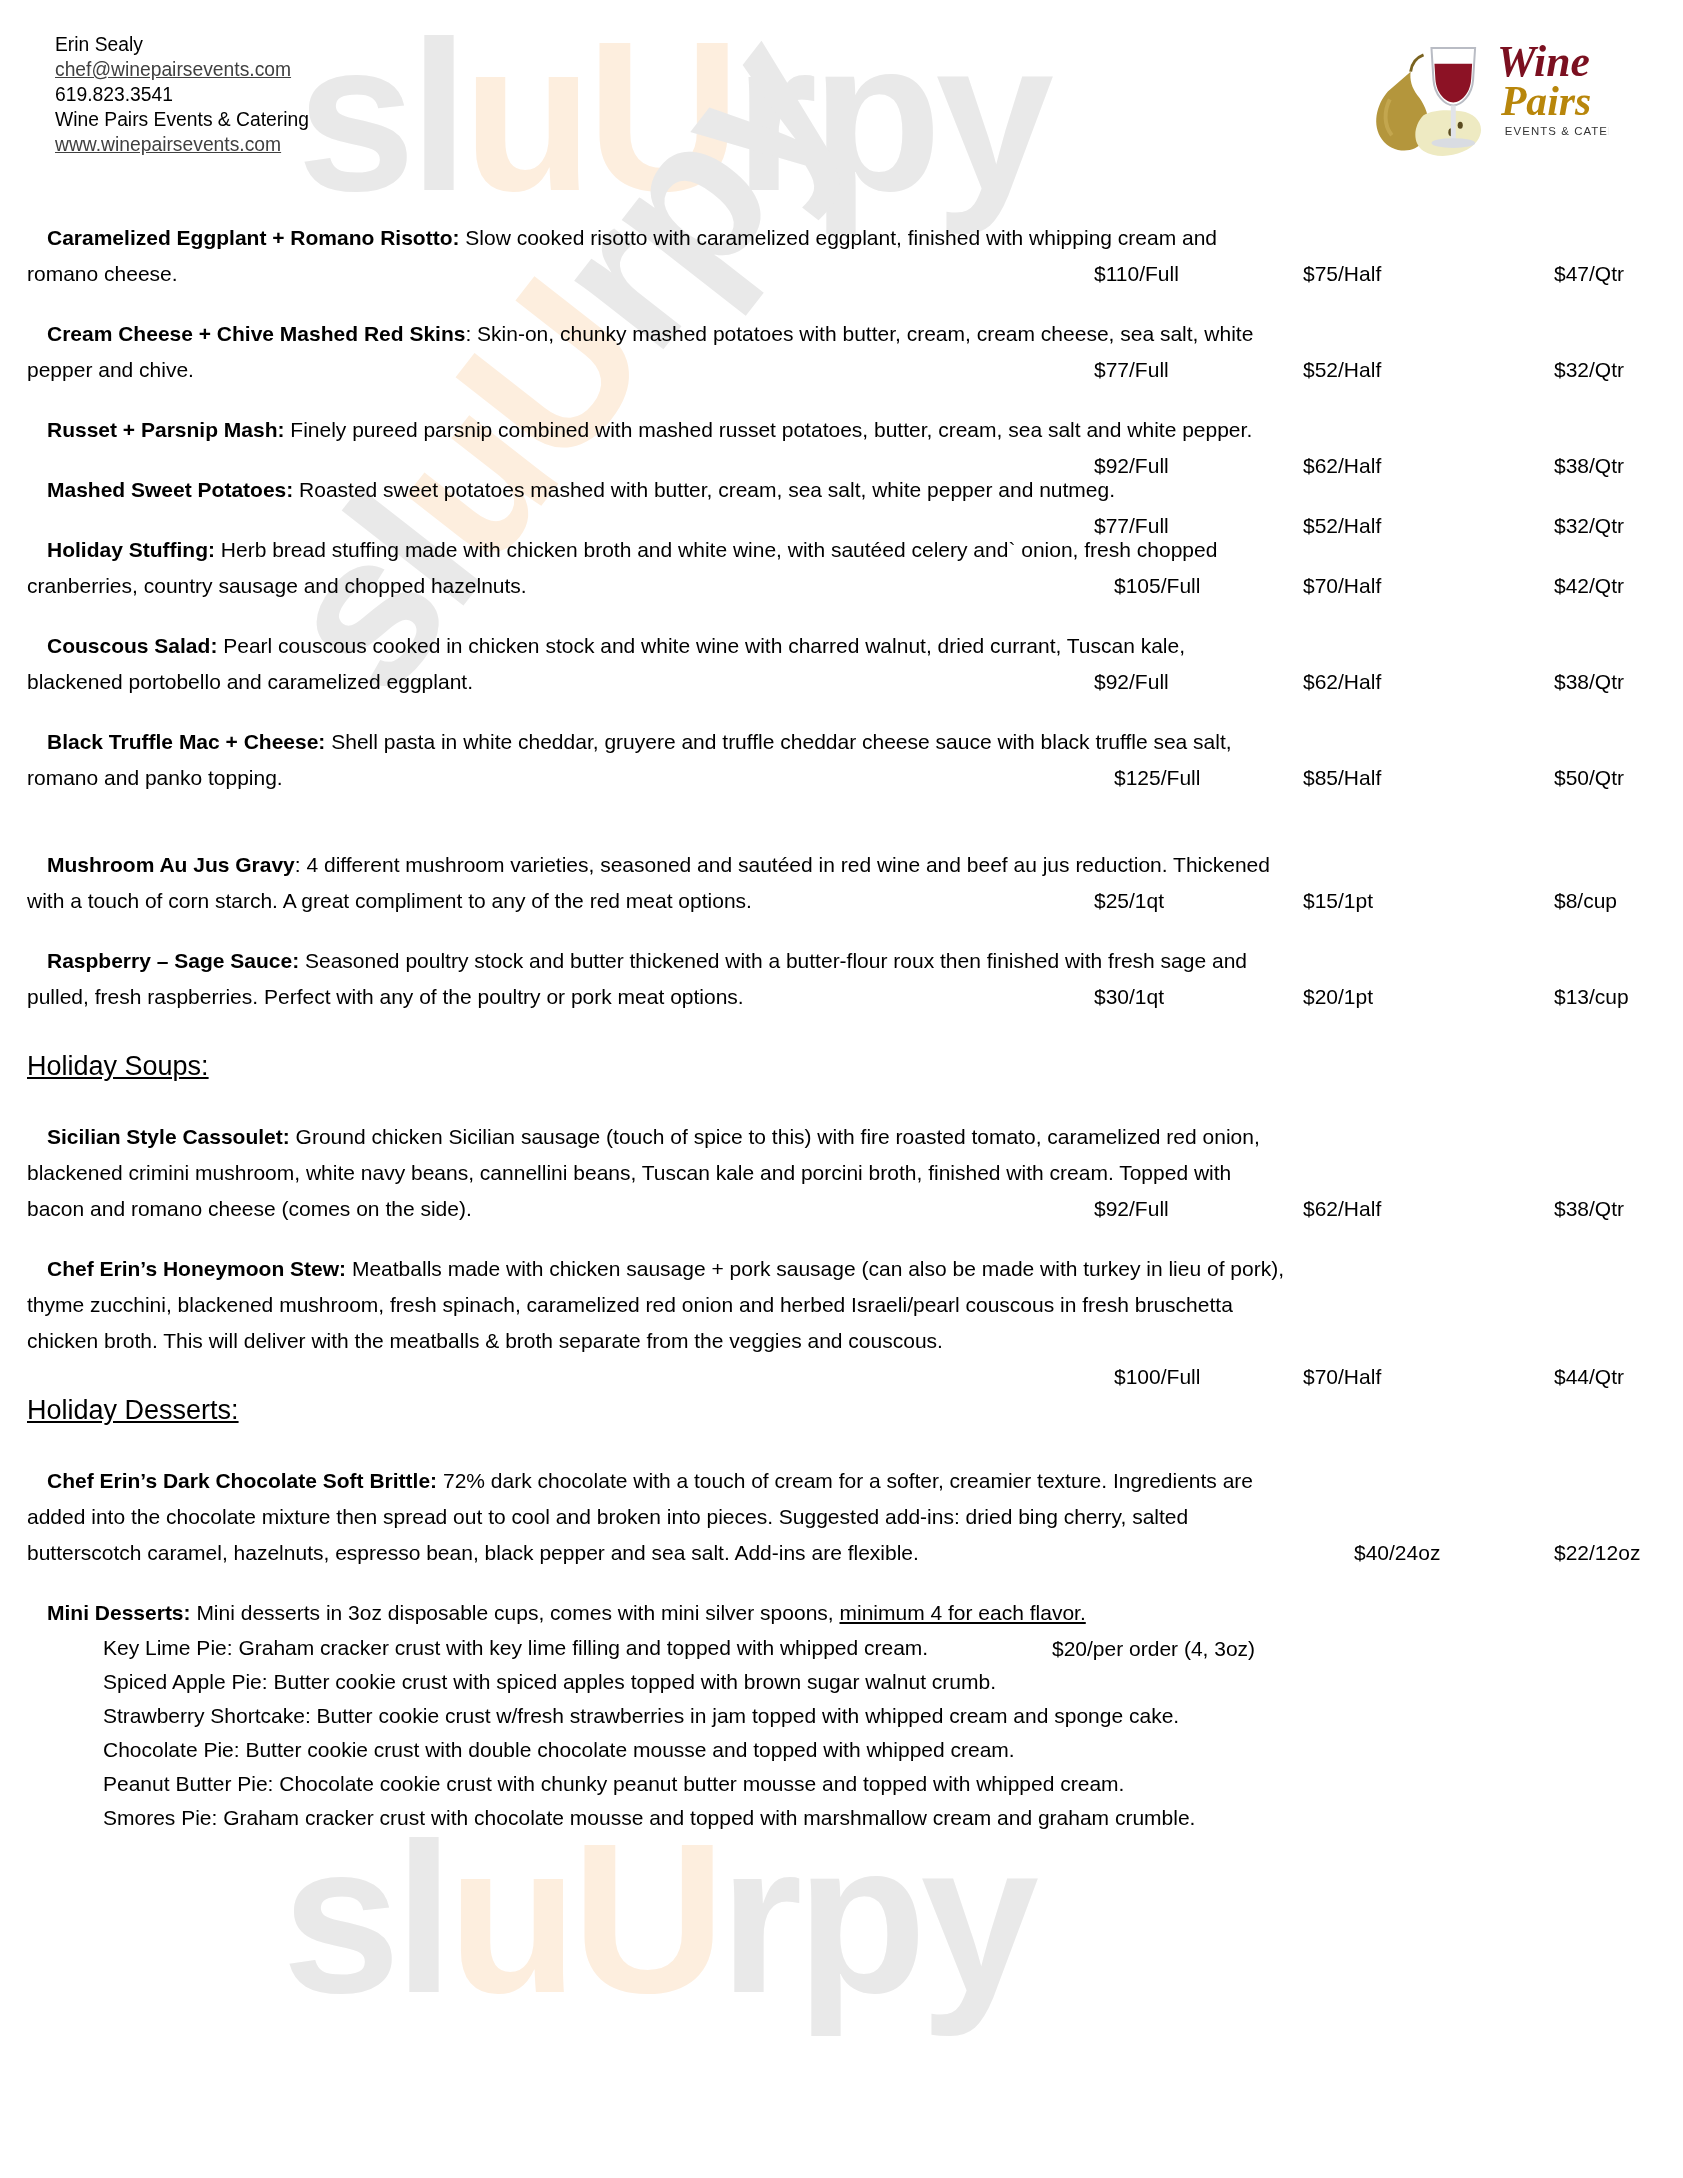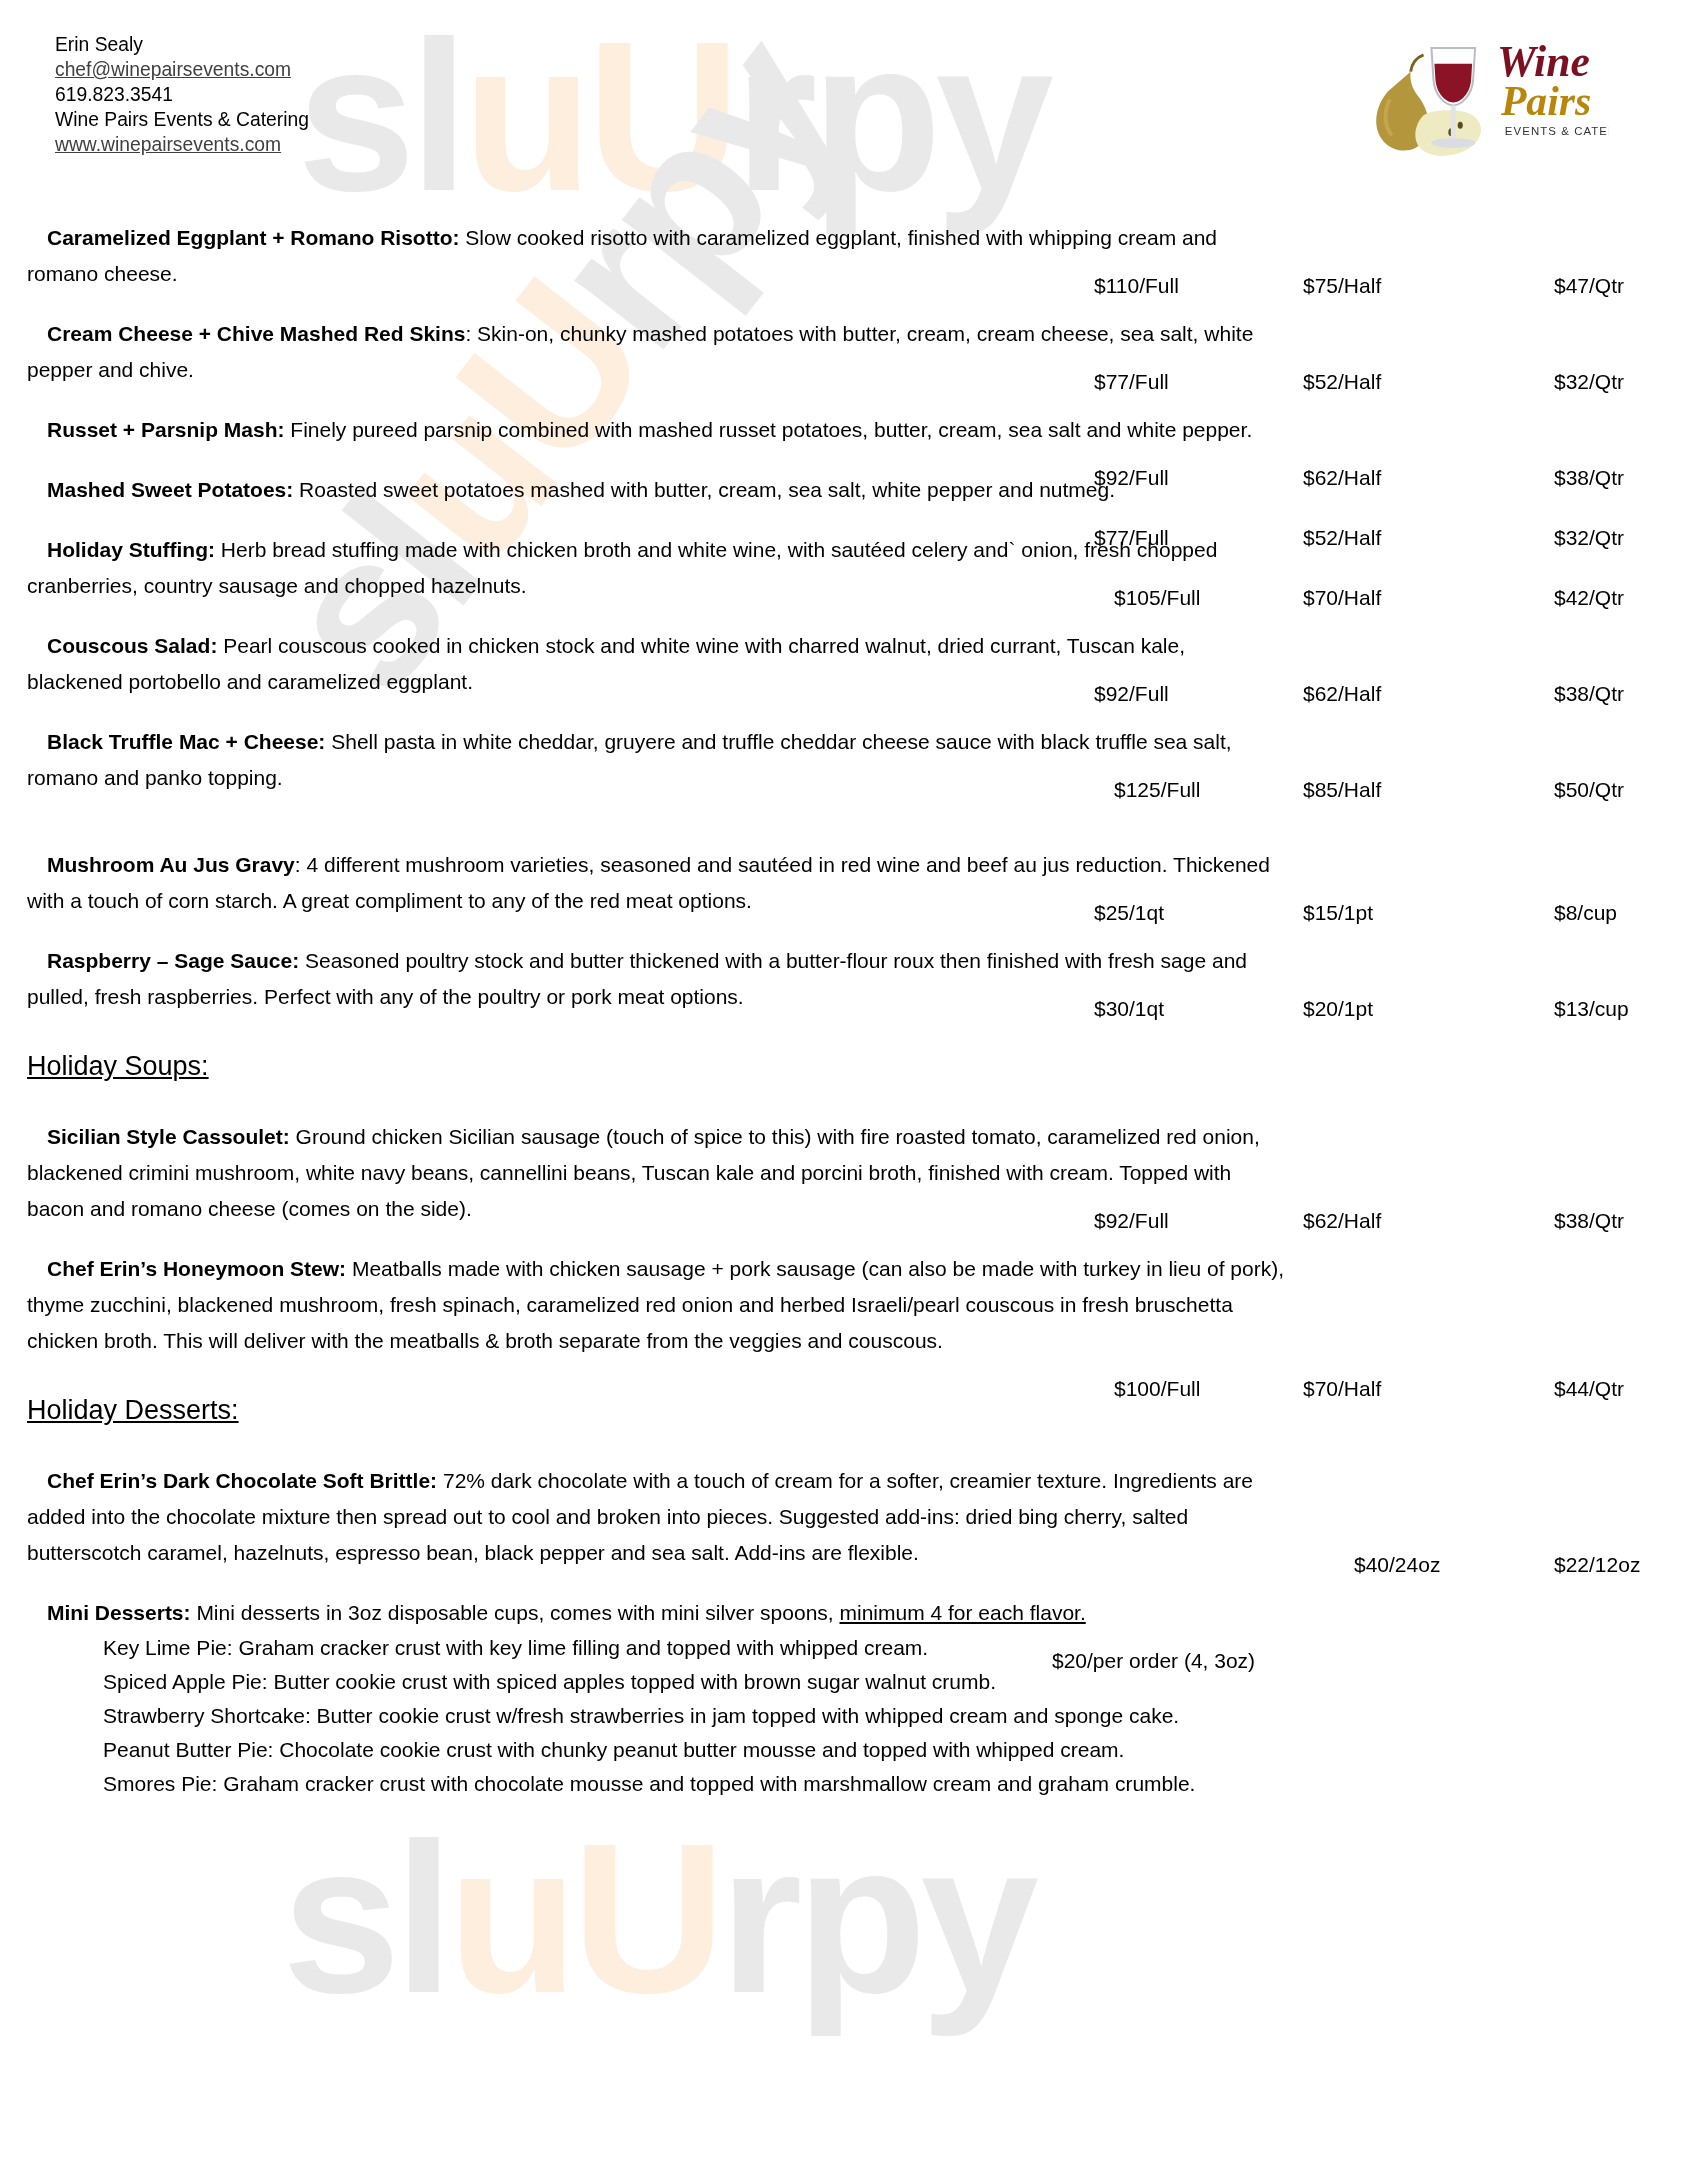--- a/index.html
+++ b/index.html
@@ -34,21 +34,21 @@
   .doc { position:absolute; left:27px; top:220px; width:1624px; }
 
   .item { margin:0 0 24px 0; }
   .item.gap-lg { margin-bottom:51px; }
   .line { position:relative; font-size:21px; line-height:36px; color:#000; }
   .line .txt { display:block; padding-right:0; }
   .nm { font-weight:700;margin-left:20px; }
   .u  { text-decoration:underline; }
 
   .prices { position:absolute; top:0; left:0; width:100%; height:36px; pointer-events:none; }
-  .pc { position:absolute; top:12px; font-size:21px; line-height:36px; white-space:nowrap; }
+  .pc { position:absolute; top:0; font-size:21px; line-height:36px; white-space:nowrap; }
   .pc.c1 { left:1067px; }
   .pc.c2 { left:1276px; }
   .pc.c3 { left:1485px;margin-left:42px; }
   .pc.wide { left:1087px; }
   .pc.wide2 { left:1327px; }
   .pc.single { left:1025px; }
 
   .sect { font-size:27px; font-weight:400; text-decoration:underline; margin:34px 0 36px 0; line-height:34px; }
 
   .flavors { }
@@ -292,20 +292,21 @@
           <span class="txt"></span>
         <div class="prices">
           <span class="pc single">$20/per order (4, 3oz)</span>
         </div>
       </div>
 
       <div class="flavors">
         <div class="flavor">Key Lime Pie: Graham cracker crust with key lime filling and topped with whipped cream.</div>
         <div class="flavor">Spiced Apple Pie: Butter cookie crust with spiced apples topped with brown sugar walnut crumb.</div>
         <div class="flavor">Strawberry Shortcake: Butter cookie crust w/fresh strawberries in jam topped with whipped cream and sponge cake.</div>
+        <div class="flavor">Chocolate Pie: Butter cookie crust with double chocolate mousse and topped with whipped cream.</div>
         <div class="flavor">Peanut Butter Pie: Chocolate cookie crust with chunky peanut butter mousse and topped with whipped cream.</div>
         <div class="flavor">Smores Pie: Graham cracker crust with chocolate mousse and topped with marshmallow cream and graham crumble.</div>
       </div>
     </div>
 
   </div>
 </div>
 
 
 </body></html>

